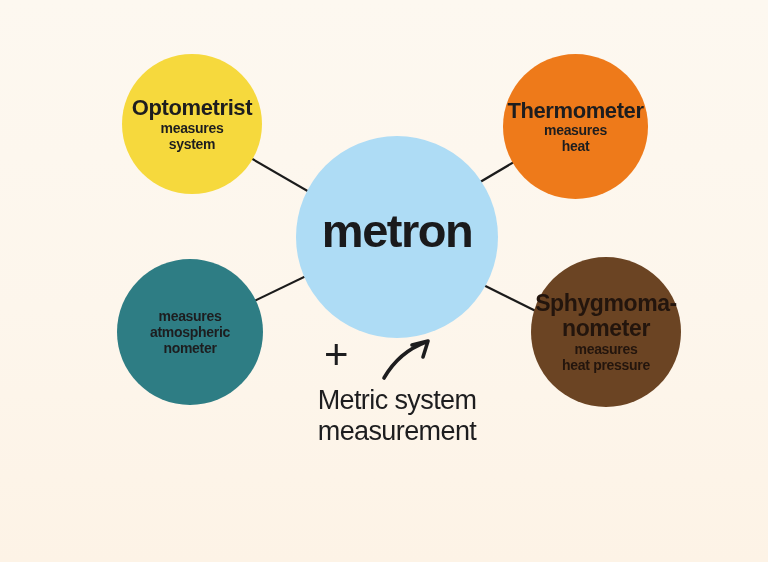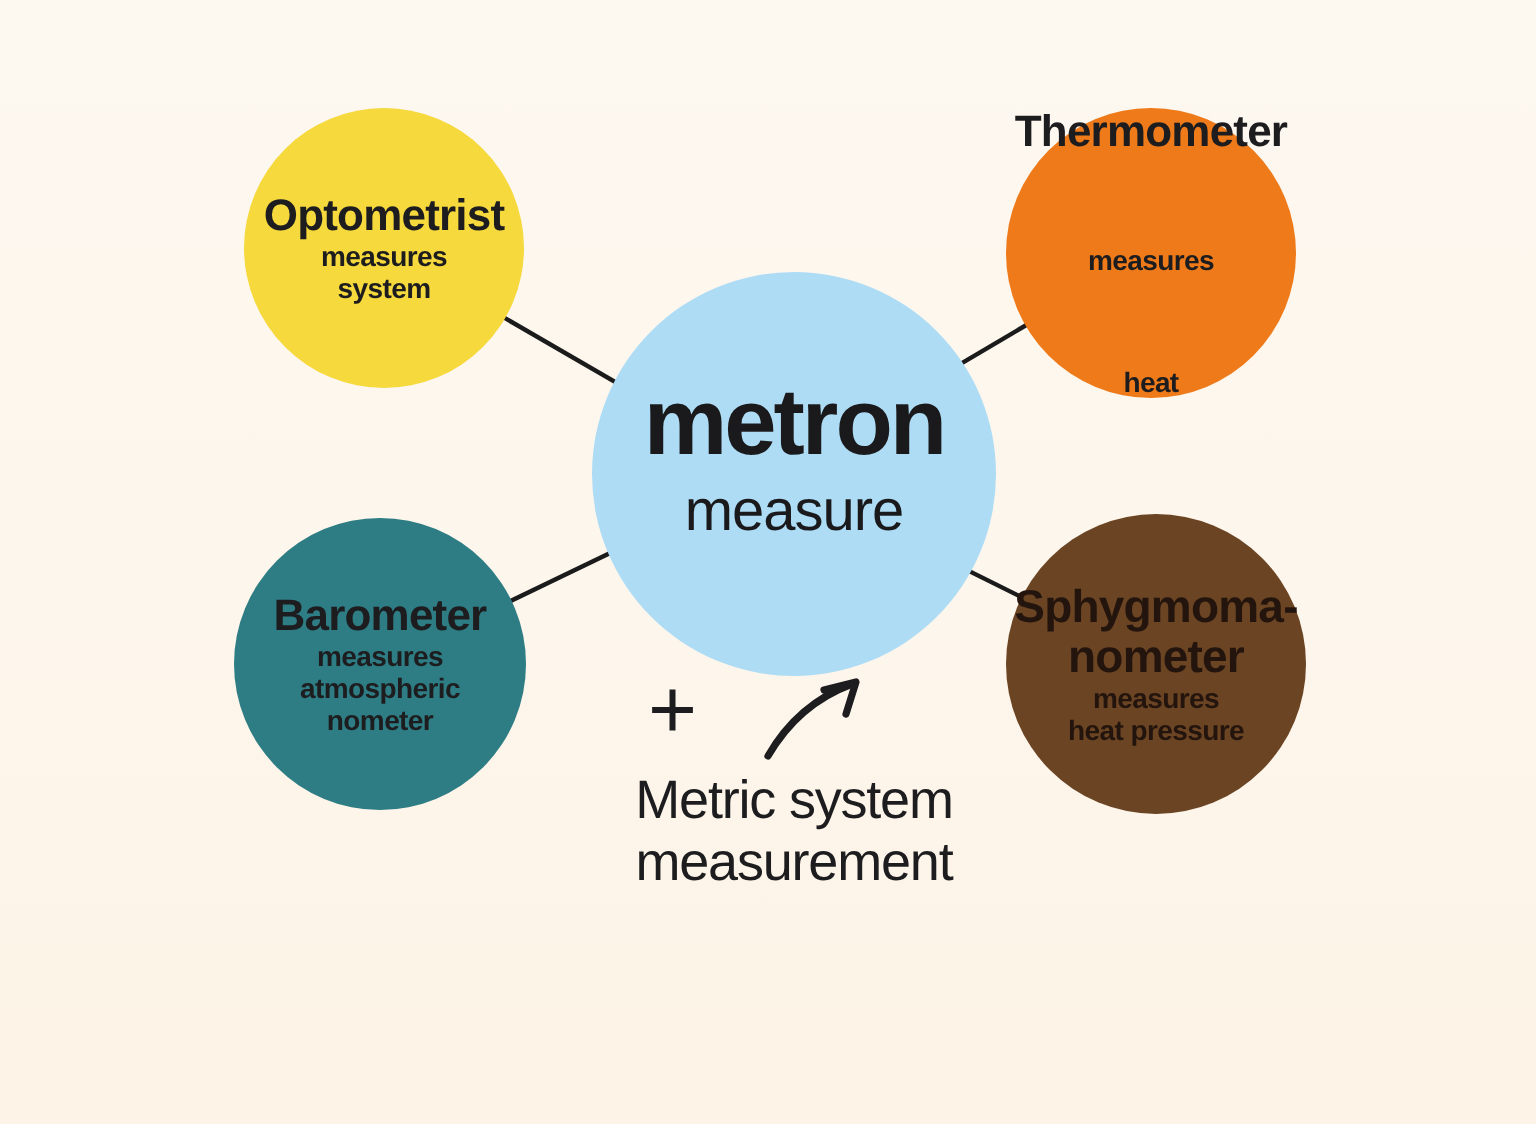--- a/index.html
+++ b/index.html
@@ -100,39 +100,37 @@
       <path d="M 412 345 L 428 341 L 423 357"></path>
     </g>
   </svg>
 
   <div class="circle node-optometrist" style="background-color: rgb(246, 217, 61);">
     <div class="node-title">Optometrist</div>
     <div class="node-detail">measures</div>
     <div class="node-detail">system</div>
   </div>
 
-  <div class="circle node-thermometer" style="background-color: rgb(238, 122, 26); justify-content: space-between;">
+  <div class="circle node-thermometer" style="background-color: rgb(238, 122, 26);">
     <div class="node-title">Thermometer</div>
     <div class="node-detail">measures</div>
     <div class="node-detail">heat</div>
   </div>
 
   <div class="circle node-metron" style="background-color: rgb(174, 220, 245);">
     <div class="center-word">metron</div>
-    <div class="center-meaning">measure</div>
   </div>
 
   <div class="circle node-barometer" style="background-color: rgb(46, 125, 132);">
-    <div class="node-title">Barometer</div>
     <div class="node-detail">measures</div>
     <div class="node-detail">atmospheric</div>
     <div class="node-detail">nometer</div>
   </div>
 
-  <div class="circle node-sphygmomanometer" style="background-color: rgb(107, 68, 35);">
+  <div class="circle node-sphygmomanometer" style="background-color: rgb(107, 68, 35); margin-left: 28px;">
     <div class="node-title">Sphygmoma-</div>
     <div class="node-title">nometer</div>
     <div class="node-detail">measures</div>
     <div class="node-detail">heat pressure</div>
   </div>
 
   <div class="plus-sign">+</div>
 
   <div class="footnote">
     <div>Metric system</div>

